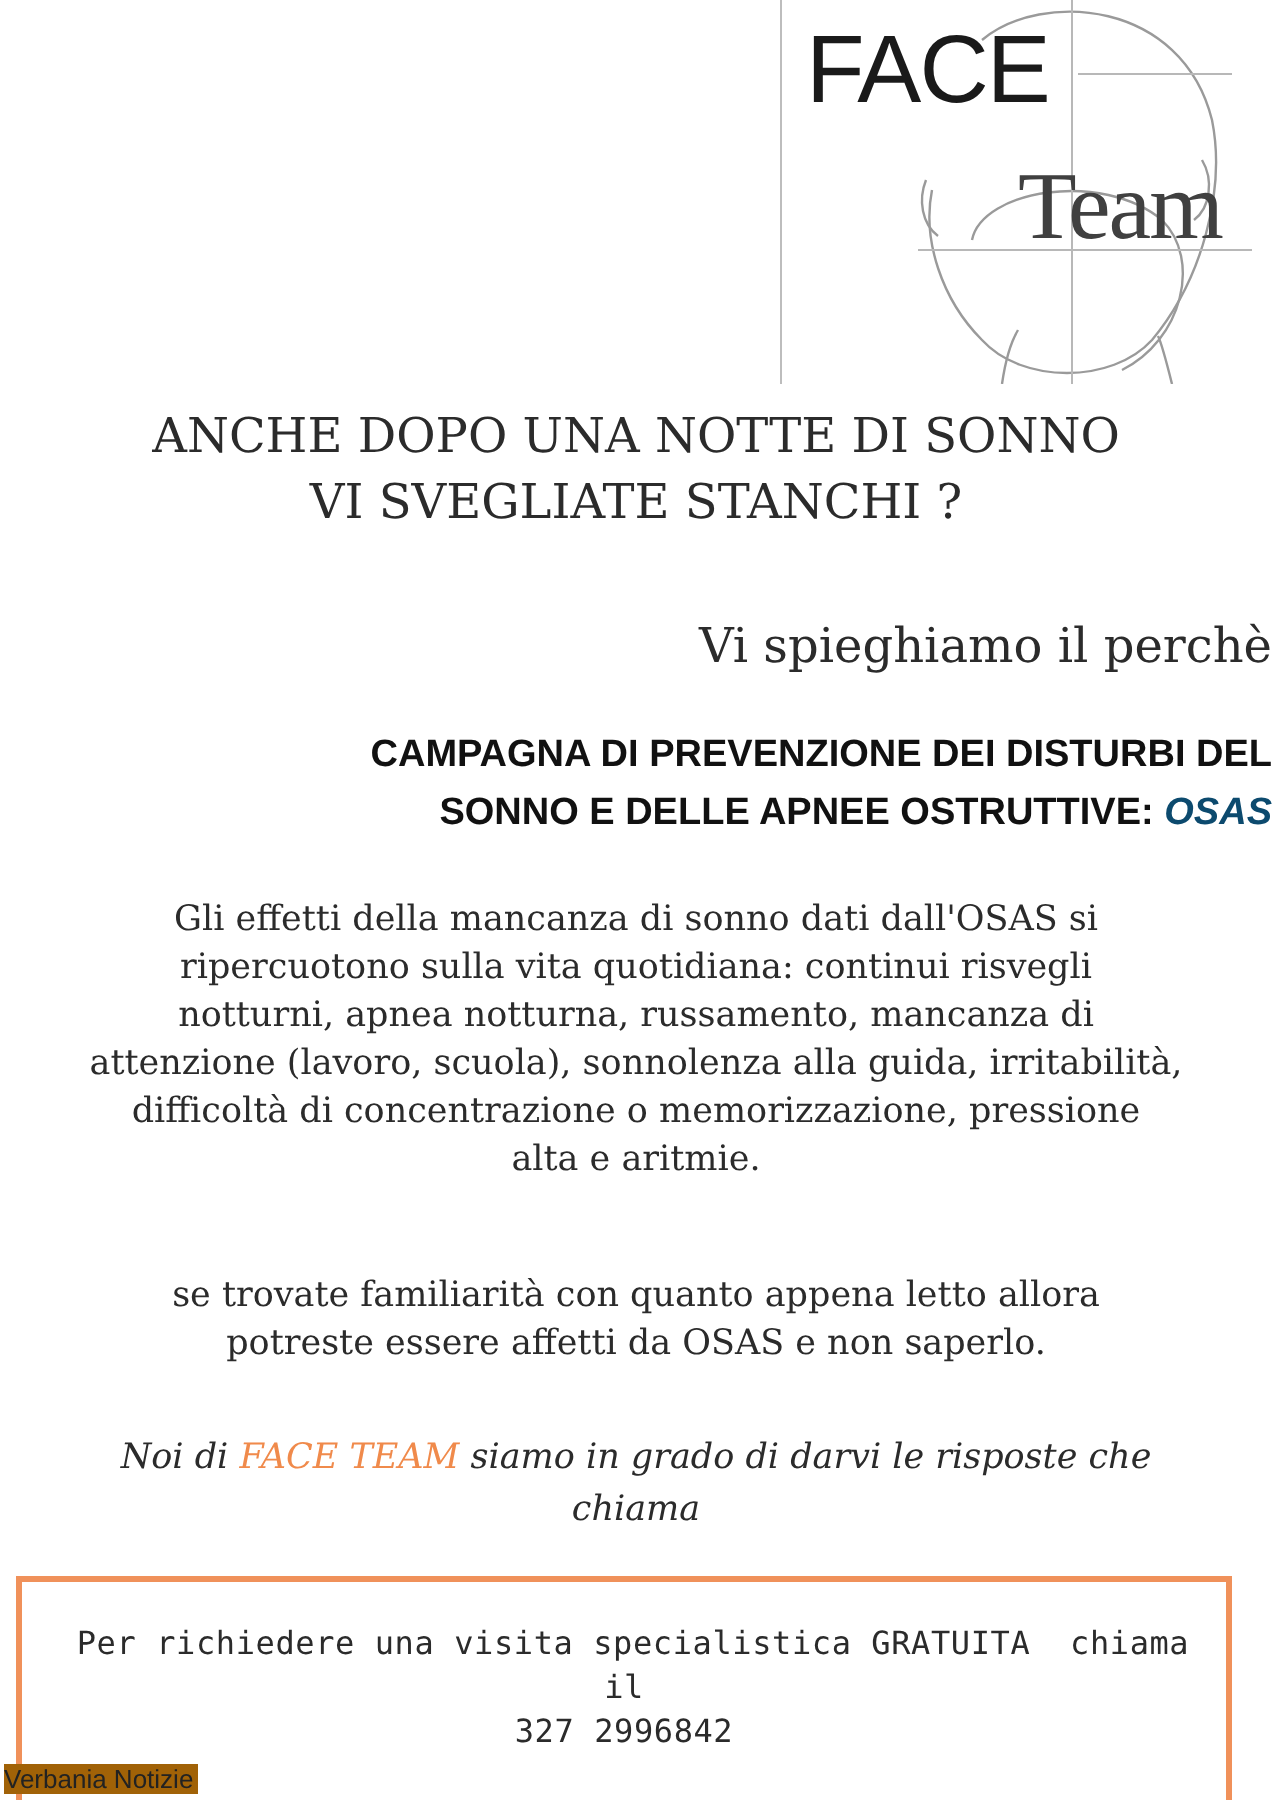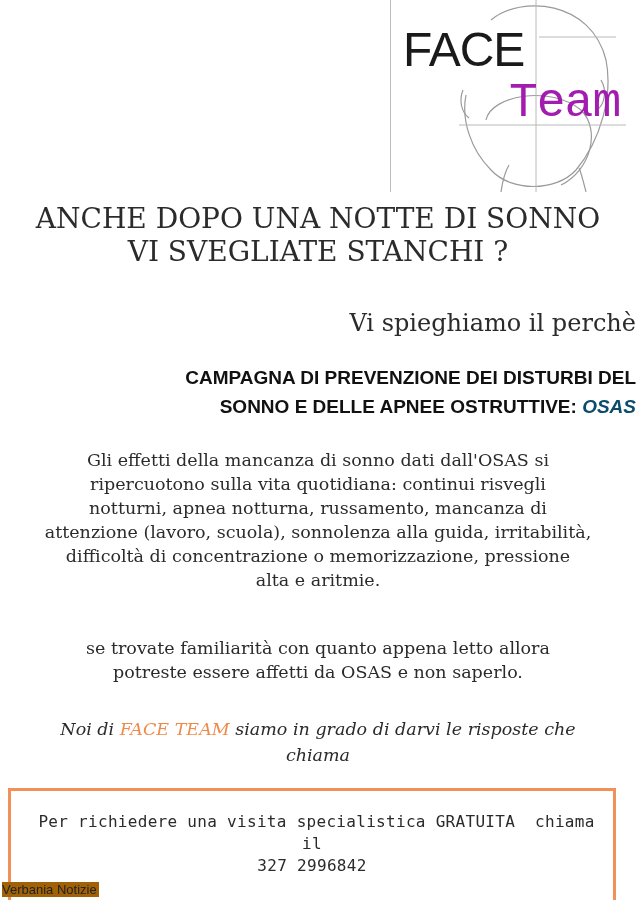--- a/index.html
+++ b/index.html
@@ -1,21 +1,21 @@
 <!DOCTYPE html>
 <html><head>
 <meta charset="utf-8">
 <style>
   html, body { margin:0; padding:0; background:#ffffff; }
   body { width:636px; height:900px; position:relative; overflow:hidden; font-family:"DejaVu Serif", serif; color:#2b2b2b; }
   .logo { position:absolute; left:390px; top:0; width:246px; height:192px; border-left:1px solid #bdbdbd; overflow:hidden; }
   .logo svg { position:absolute; left:0; top:0; }
-  .logo-face { position:absolute; left:12px; top:22px; font-family:"Liberation Sans", sans-serif; font-size:48px; color:#1a1a1a; letter-spacing:-1px; font-weight:300; }
-  .logo-team { position:absolute; left:118px; top:76px; font-family:Liberation Mono, monospace; font-size:48px; color:#a21caf; letter-spacing:-1px; }
-  .headline { position:absolute; left:0; width:636px; top:202px; text-align:center; font-size:28px; line-height:33px; color:#2b2b2b; }
+  .logo-face { position:absolute; left:12px; top:8px; font-family:"Liberation Sans", sans-serif; font-size:48px; color:#1a1a1a; letter-spacing:-1px; font-weight:300; }
+  .logo-team { position:absolute; left:118px; top:76px; font-family:Liberation Serif, serif; font-size:48px; color:#404040; letter-spacing:-1px; }
+  .headline { position:absolute; left:0; width:636px; top:202px; text-align:center; font-size:24px; line-height:33px; color:#2b2b2b; }
   .subtitle { position:absolute; left:0; width:636px; top:309px; text-align:right; font-size:24px; color:#2b2b2b; }
   .campaign { position:absolute; left:0; width:636px; top:363px; text-align:right; font-family:"Liberation Sans", sans-serif; font-weight:bold; font-size:19px; line-height:29px; color:#111; }
   .campaign .osas { color:#0c4a6e; font-style:italic; }
   .body1 { position:absolute; left:10px; width:616px; top:448px; text-align:center; font-size:17.5px; line-height:24px; color:#2b2b2b; }
   .body2 { position:absolute; left:10px; width:616px; top:636px; text-align:center; font-size:17.5px; line-height:24px; color:#2b2b2b; }
   .body3 { position:absolute; left:10px; width:616px; top:716px; text-align:center; font-size:17.5px; line-height:26px; color:#2b2b2b;font-style:italic; }
   .body3 .brand { color:#f08a4b; }
   .cta-box { position:absolute; left:8px; top:788px; width:608px; height:112px; border:3px solid #f0915a; border-bottom:none; box-sizing:border-box; }
   .cta-text { position:absolute; left:0; width:602px; top:20px; text-align:center; font-family:"DejaVu Sans Mono", monospace; font-size:16px; line-height:22px; color:#2b2b2b; letter-spacing:0.3px; }
   .watermark { position:absolute; left:2px; top:882px; font-family:"Liberation Sans", sans-serif; font-size:13px; color:#222; background:#a16207; padding-right:2px; }

